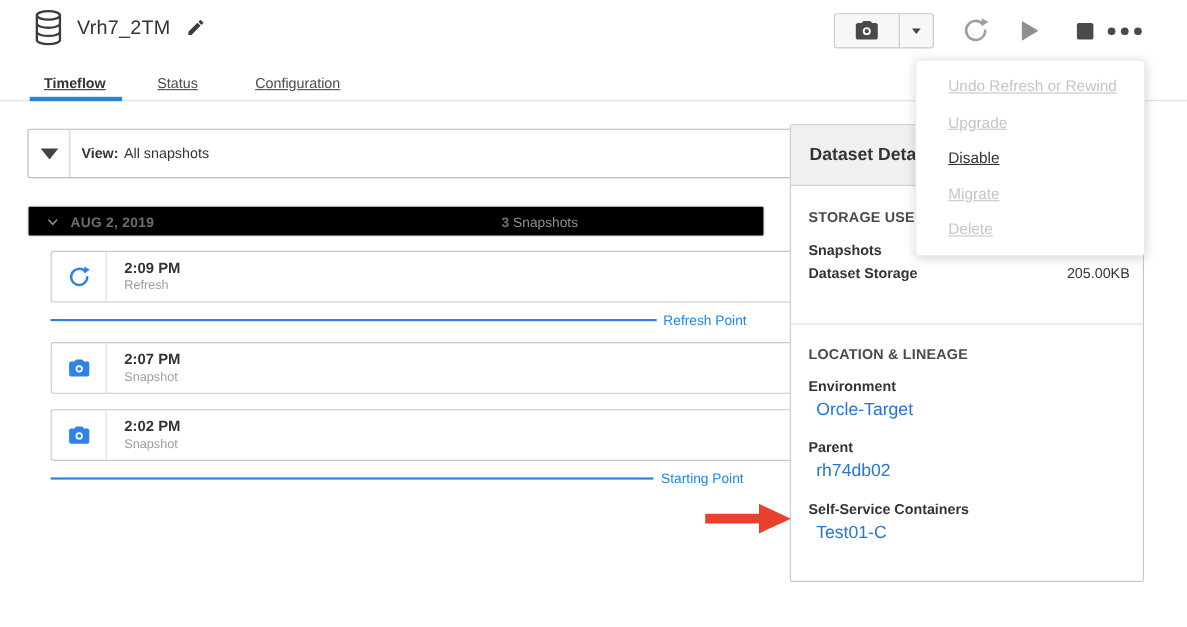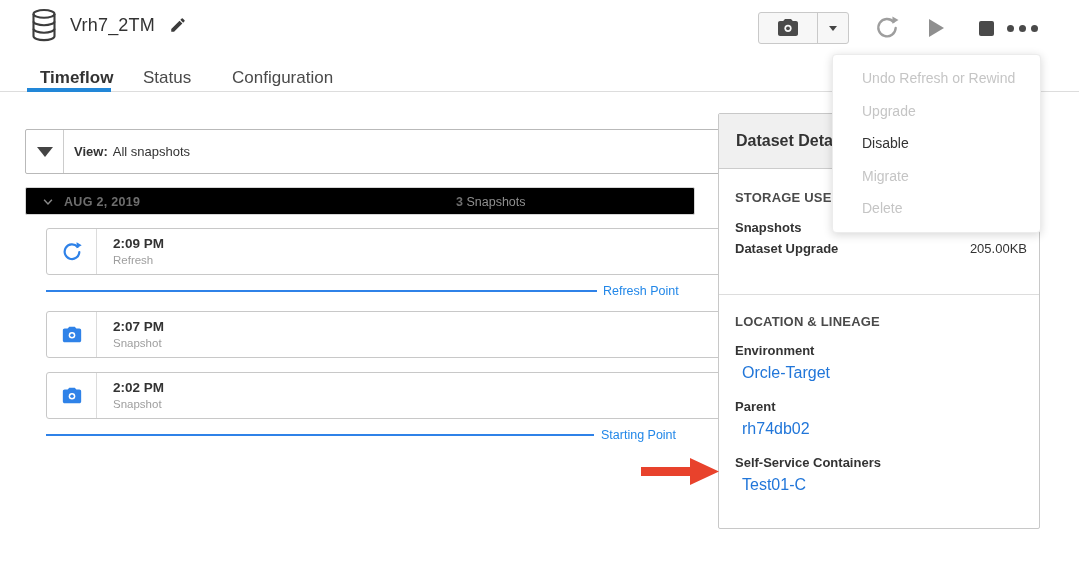--- a/index.html
+++ b/index.html
@@ -23,28 +23,28 @@
   .tb-play    { left:162px; }
   .play-tri { width:0; height:0; border-top:9px solid transparent; border-bottom:9px solid transparent; border-left:15px solid #8f8f8f; }
   .tb-stop    { left:212px; }
   .stop-sq { width:15px; height:15px; background:#4a4a4a; border-radius:2px; }
   .tb-more    { left:248px; }
   .dots { display:flex; gap:5px; }
   .dots i { width:7px; height:7px; border-radius:50%; background:#4a4a4a; }
 
   
   .tabs-border { position:absolute; left:0; top:91px; width:1079px; height:1px; background:#ddd; }
-  .tab { position:absolute; top:68px; font-size:17px; color:#4a4a4a; cursor:pointer; }
+  .tab { position:absolute; top:68px; font-size:13px; color:#4a4a4a; cursor:pointer;text-decoration:underline; }
   .tab-timeflow { left:40px; font-weight:bold; color:#333; }
   .tab-status { left:143px; }
   .tab-config { left:232px; }
   .tab-underline { position:absolute; left:27px; top:88px; width:84px; height:4px; background:#2287d8; }
 
   
-  .view-bar { position:absolute; left:25px; top:117px; width:794px; height:45px; border:1px solid #b9b9b9; border-radius:2px; display:flex; background:#fff; cursor:pointer;margin-top:12px; }
+  .view-bar { position:absolute; left:25px; top:117px; width:794px; height:45px; border:1px solid #b9b9b9; border-radius:2px; display:flex; background:#fff; cursor:pointer; }
   .view-toggle { width:38px; display:flex; align-items:center; justify-content:center; border-right:1px solid #ccc; }
   .tri-down { width:0; height:0; border-left:8px solid transparent; border-right:8px solid transparent; border-top:10px solid #444; }
   .view-text { display:flex; align-items:center; padding-left:10px; font-size:13px; color:#333; }
   .view-text .pfx { font-weight:bold; }
   .view-text .val { margin-left:5px; }
 
   
   .date-bar { position:absolute; left:25px; top:187px; width:670px; height:28px; background:#000000; border:1px solid #d5d5d5; border-radius:2px; cursor:pointer; }
   .date-chevron { position:absolute; left:15px; top:7px; }
   .date-label { position:absolute; left:38px; top:7px; font-size:12.5px; font-weight:bold; color:#6e6e6e; letter-spacing:.3px; }
@@ -82,21 +82,21 @@
   .lin-link { position:absolute; left:23px; font-size:16px; color:#2176d9; cursor:pointer; }
   .ll-1 { top:229px; } .lk-1 { top:250px; }
   .ll-2 { top:285px; } .lk-2 { top:306px; }
   .ll-3 { top:341px; } .lk-3 { top:362px; }
 
   
   .red-arrow { position:absolute; left:641px; top:457px; z-index:10; }
 
   
   .ctx-menu { position:absolute; left:832px; top:54px; width:209px; background:#fff; border:1px solid #ececec; border-radius:4px; box-shadow:0 2px 10px rgba(0,0,0,.16); padding:7px 0; z-index:50; }
-  .ctx-item { height:32.5px; line-height:32.5px; padding-left:29px; font-size:14px; color:#333; cursor:pointer; white-space:nowrap; }
+  .ctx-item { height:32.5px; line-height:32.5px; padding-left:29px; font-size:14px; color:#333; cursor:pointer; white-space:nowrap;text-decoration:underline; }
   .ctx-item.disabled { color:#c5c5c5; cursor:default; }
 </style>
 </head>
 <body>
 
 <div class="app-header">
   <svg class="db-icon" viewBox="0 0 24 28" fill="none" stroke="#3c3c3c" stroke-width="1.8">
     <ellipse cx="12" cy="4.5" rx="9" ry="3.3"></ellipse>
     <path d="M3 4.5 v6.4 c0 1.8 4 3.3 9 3.3 s9 -1.5 9 -3.3 v-6.4"></path>
     <path d="M3 10.9 v6.4 c0 1.8 4 3.3 9 3.3 s9 -1.5 9 -3.3 v-6.4"></path>
@@ -217,21 +217,21 @@
   <div class="panel-header">
     <span class="panel-title">Dataset Details</span>
   </div>
 
   <div class="sec-heading h-storage">STORAGE USED</div>
   <div class="stat-row sr-1">
     <span class="lb">Snapshots</span>
     <span class="vl"></span>
   </div>
   <div class="stat-row sr-2">
-    <span class="lb">Dataset Upgrade</span>
+    <span class="lb">Dataset Storage</span>
     <span class="vl">205.00KB</span>
   </div>
 
   <div class="panel-divider"></div>
 
   <div class="sec-heading h-lineage">LOCATION &amp; LINEAGE</div>
 
   <div class="lin-label ll-1">Environment</div>
   <div class="lin-link lk-1">Orcle-Target</div>
 

